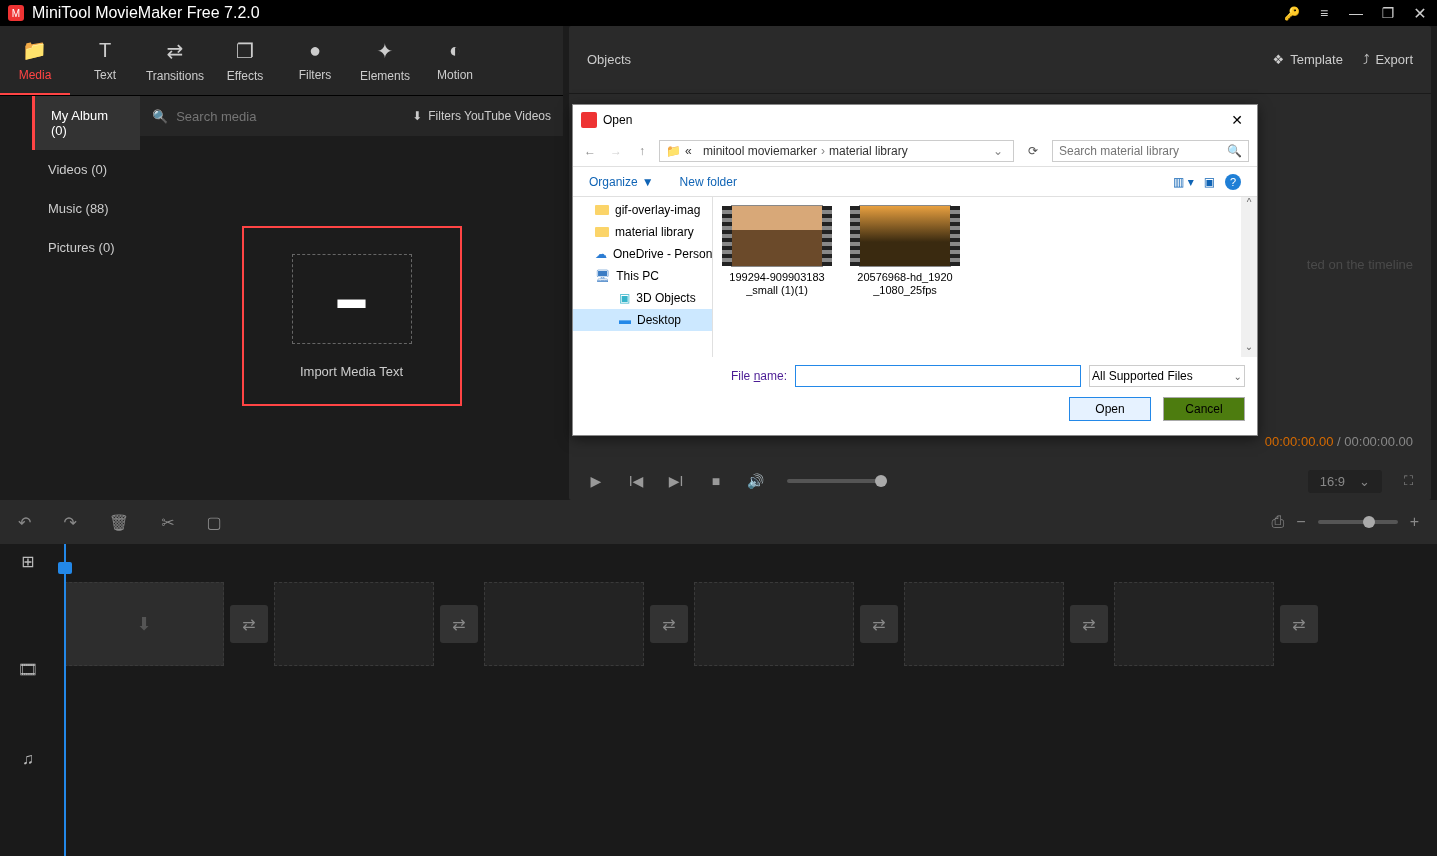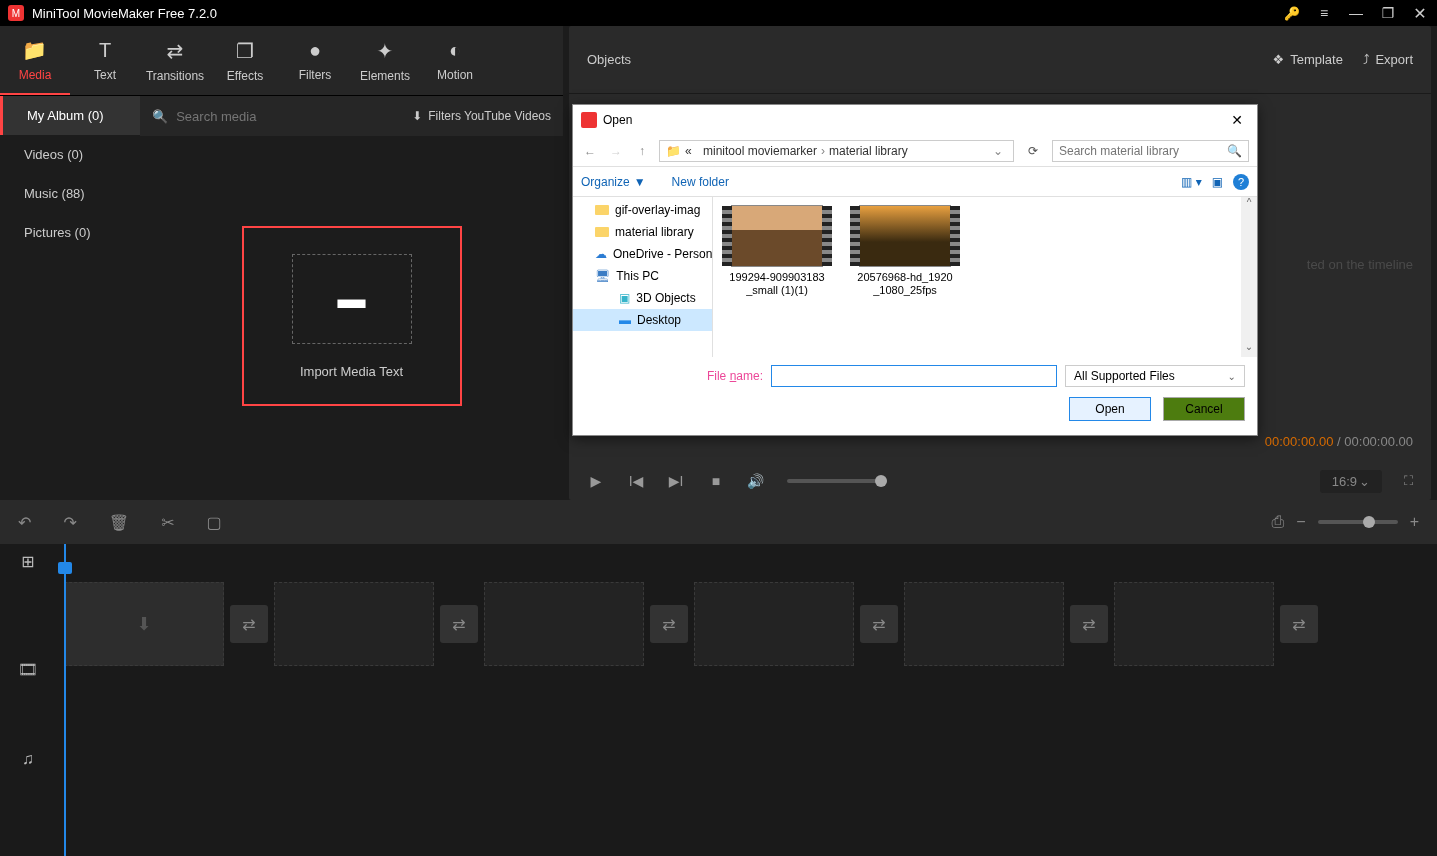--- a/index.html
+++ b/index.html
@@ -1,36 +1,36 @@
 <!DOCTYPE html>
 <html><head>
 <meta charset="utf-8">
 <style>
 * { box-sizing: border-box; margin: 0; padding: 0; }
 body { font-family: "Segoe UI", Arial, sans-serif; background: #1a1a1a; color: #aaa; width: 1437px; height: 856px; overflow: hidden; position: relative; font-size: 13px; }
 
 .titlebar { background: #000; height: 26px; display: flex; align-items: center; padding: 0 8px; }
 .app-icon { width: 16px; height: 16px; background: #e33; border-radius: 3px; margin-right: 8px; display: flex; align-items: center; justify-content: center; font-size: 10px; color: #fff; }
-.title-text { color: #fff; font-size: 13px; flex: 1; }
+.title-text { color: #fff; font-size: 16px; flex: 1; }
 .title-keys { display: flex; gap: 14px; align-items: center; }
 .t-key { color: #f2b700; cursor: pointer; }
 .t-ham, .t-min, .t-max, .t-close { color: #ccc; cursor: pointer; font-size: 14px; width: 18px; text-align: center; }
 .t-close { font-size: 16px; }
 
 .upper { display: flex; height: 474px; background: #1c1c1c; }
 
 .left-pane { width: 563px; background: #1c1c1c; }
 .toolbar { background: #262626; height: 70px; display: flex; border-bottom: 1px solid #000; }
 .tool { width: 70px; display: flex; flex-direction: column; align-items: center; justify-content: center; gap: 6px; cursor: pointer; color: #ccc; font-size: 12px; }
 .tool.active { color: #f44; border-bottom: 2px solid #f44; }
 .tool .ticon { font-size: 20px; }
 
 .left-body { display: flex; height: 404px; }
 .sidebar { width: 140px; background: #1c1c1c; }
-.side-item { padding: 12px 24px; color: #ccc; font-size: 13px; cursor: pointer; }
+.side-item { padding: 12px 16px; color: #ccc; font-size: 13px; cursor: pointer; margin-left: 32px; }
 .side-item.active { background: #333; border-left: 3px solid #f44; color: #fff; }
 
 .media-area { flex: 1; background: #1c1c1c; }
 .media-top { height: 40px; background: #262626; display: flex; align-items: center; padding: 0 12px; gap: 8px; }
 .search-icon { color: #888; }
 .search-input { background: transparent; border: none; color: #ccc; flex: 1; outline: none; font-size: 13px; }
 .dl-youtube { color: #ccc; font-size: 12px; display: flex; align-items: center; gap: 6px; cursor: pointer; }
 
 .import-zone { margin: 90px auto 0; width: 220px; height: 180px; border: 2px solid #f44; display: flex; flex-direction: column; align-items: center; justify-content: center; gap: 20px; color: #ccc; cursor: pointer; }
 .import-inner { width: 120px; height: 90px; border: 1px dashed #666; display: flex; align-items: center; justify-content: center; font-size: 28px; color: #fff; }
@@ -45,21 +45,21 @@
 .preview-zone { height: 340px; display: flex; align-items: center; justify-content: center; color: #555; position: relative; }
 .preview-msg { position: absolute; right: 18px; color: #4a4a4a; font-size: 13px; }
 
 .transport { height: 64px; display: flex; align-items: center; padding: 0 18px; gap: 22px; color: #aaa; }
 .tr-btn { cursor: pointer; font-size: 14px; color: #999; width: 18px; text-align: center; }
 .tr-sep { flex: 1; }
 .vol-slider { width: 100px; height: 4px; background: #555; border-radius: 2px; position: relative; }
 .vol-thumb { position: absolute; right: 0; top: -4px; width: 12px; height: 12px; background: #aaa; border-radius: 50%; }
 .timecode { font-size: 13px; color: #888; }
 .timecode .orange { color: #d66a00; }
-.aspect { display: flex; align-items: center; gap: 2px; background: #222; padding: 4px 12px; border-radius: 3px; color: #888; cursor: pointer; }
+.aspect { display: flex; align-items: center; gap: 14px; background: #222; padding: 4px 12px; border-radius: 3px; color: #888; cursor: pointer; }
 .fullscreen { color: #888; cursor: pointer; }
 
 .timeline-zone { height: 356px; background: #1a1a1a; }
 .tl-toolbar { height: 44px; background: #2a2a2a; display: flex; align-items: center; padding: 0 18px; gap: 32px; color: #888; }
 .tl-tool { cursor: pointer; font-size: 16px; }
 .tl-zoom { margin-left: auto; display: flex; align-items: center; gap: 12px; }
 .zoom-slider { width: 80px; height: 4px; background: #555; border-radius: 2px; position: relative; }
 .zoom-thumb { position: absolute; left: 45px; top: -4px; width: 12px; height: 12px; background: #aaa; border-radius: 50%; }
 
 .tl-body { display: flex; height: 312px; }
@@ -87,21 +87,21 @@
 .wd-nav { height: 32px; display: flex; align-items: center; padding: 0 8px; gap: 8px; border-bottom: 1px solid #e0e0e0; }
 .wd-navbtn { color: #888; cursor: pointer; width: 18px; text-align: center; }
 .wd-path { flex: 1; border: 1px solid #ccc; height: 22px; display: flex; align-items: center; padding: 0 6px; font-size: 12px; color: #333; background: #fff; }
 .wd-folder-icon { color: #f0b030; margin-right: 4px; }
 .wd-path .sep { color: #888; margin: 0 4px; }
 .wd-path-refresh { width: 22px; text-align: center; color: #555; cursor: pointer; }
 .wd-search { width: 197px; border: 1px solid #ccc; height: 22px; display: flex; align-items: center; padding: 0 6px; }
 .wd-search input { border: none; outline: none; font-size: 12px; width: 170px; color: #888; }
 .wd-search .sicon { color: #666; }
 
-.wd-toolbar { height: 30px; display: flex; align-items: center; padding: 0 8px; border-bottom: 1px solid #e0e0e0; }
+.wd-toolbar { height: 30px; display: flex; align-items: center; padding: 0 16px; border-bottom: 1px solid #e0e0e0; }
 .wd-org { color: #1064b5; font-size: 12px; cursor: pointer; display: flex; align-items: center; gap: 4px; }
 .wd-newf { color: #1064b5; font-size: 12px; margin-left: 26px; cursor: pointer; }
 .wd-view { margin-left: auto; display: flex; gap: 10px; align-items: center; color: #1064b5; }
 .wd-view-item { cursor: pointer; }
 .wd-help { width: 16px; height: 16px; border-radius: 50%; background: #1f7fd6; color: #fff; display: flex; align-items: center; justify-content: center; font-size: 11px; cursor: pointer; }
 
 .wd-body { display: flex; height: 160px; }
 .wd-tree { width: 140px; border-right: 1px solid #e0e0e0; overflow: hidden; padding: 2px 0; }
 .wd-tree-item { padding: 4px 8px 4px 22px; font-size: 12px; display: flex; align-items: center; gap: 6px; cursor: pointer; white-space: nowrap; }
 .wd-tree-item.sel { background: #cce8ff; }
@@ -121,24 +121,24 @@
 .wd-thumb::before { left: -10px; }
 .wd-thumb::after { right: -10px; }
 .wd-thumb.t1 { background: linear-gradient(#d8a878 40%, #6b4a2a 40%); }
 .wd-thumb.t2 { background: linear-gradient(#2a1838, #8b3030 70%); }
 .wd-thumb.t3 { background: #ddd; }
 .wd-thumb.t4 { background: linear-gradient(#e8a040, #3a2a10 60%); }
 .wd-fname { font-size: 11px; text-align: center; margin-top: 4px; line-height: 1.2; color: #000; word-break: break-all; }
 
 .wd-footer { padding: 8px 12px; }
 .wd-fname-row { display: flex; align-items: center; gap: 8px; justify-content: flex-end; }
-.wd-fname-label { font-size: 12px; color: #ec4899; }
+.wd-fname-label { font-size: 12px; color: #4c1d95; }
 .wd-fname-label u { text-decoration: underline; }
 .wd-fname-input { width: 286px; height: 22px; border: 1px solid #2388e8; outline: none; padding: 0 4px; font-size: 12px; }
-.wd-filetype { width: 180px; height: 22px; border: 1px solid #ccc; font-size: 12px; display: flex; align-items: center; padding: 0 8px; background: #fff; cursor: pointer; }
+.wd-filetype { width: 156px; height: 22px; border: 1px solid #ccc; font-size: 12px; display: flex; align-items: center; padding: 0 2px; background: #fff; cursor: pointer; }
 .wd-filetype .arrow { margin-left: auto; color: #666; font-size: 10px; }
 .wd-buttons { display: flex; gap: 12px; justify-content: flex-end; margin-top: 10px; }
 .wd-btn { width: 82px; height: 24px; border: 1px solid #aaa; background: #4d7c0f; font-size: 12px; cursor: pointer; }
 .wd-btn.primary { border: 1px solid #2388e8; background: #e6f2ff; }
 </style>
 </head>
 <body>
 
 <div class="titlebar">
   <div class="app-icon">M</div>

